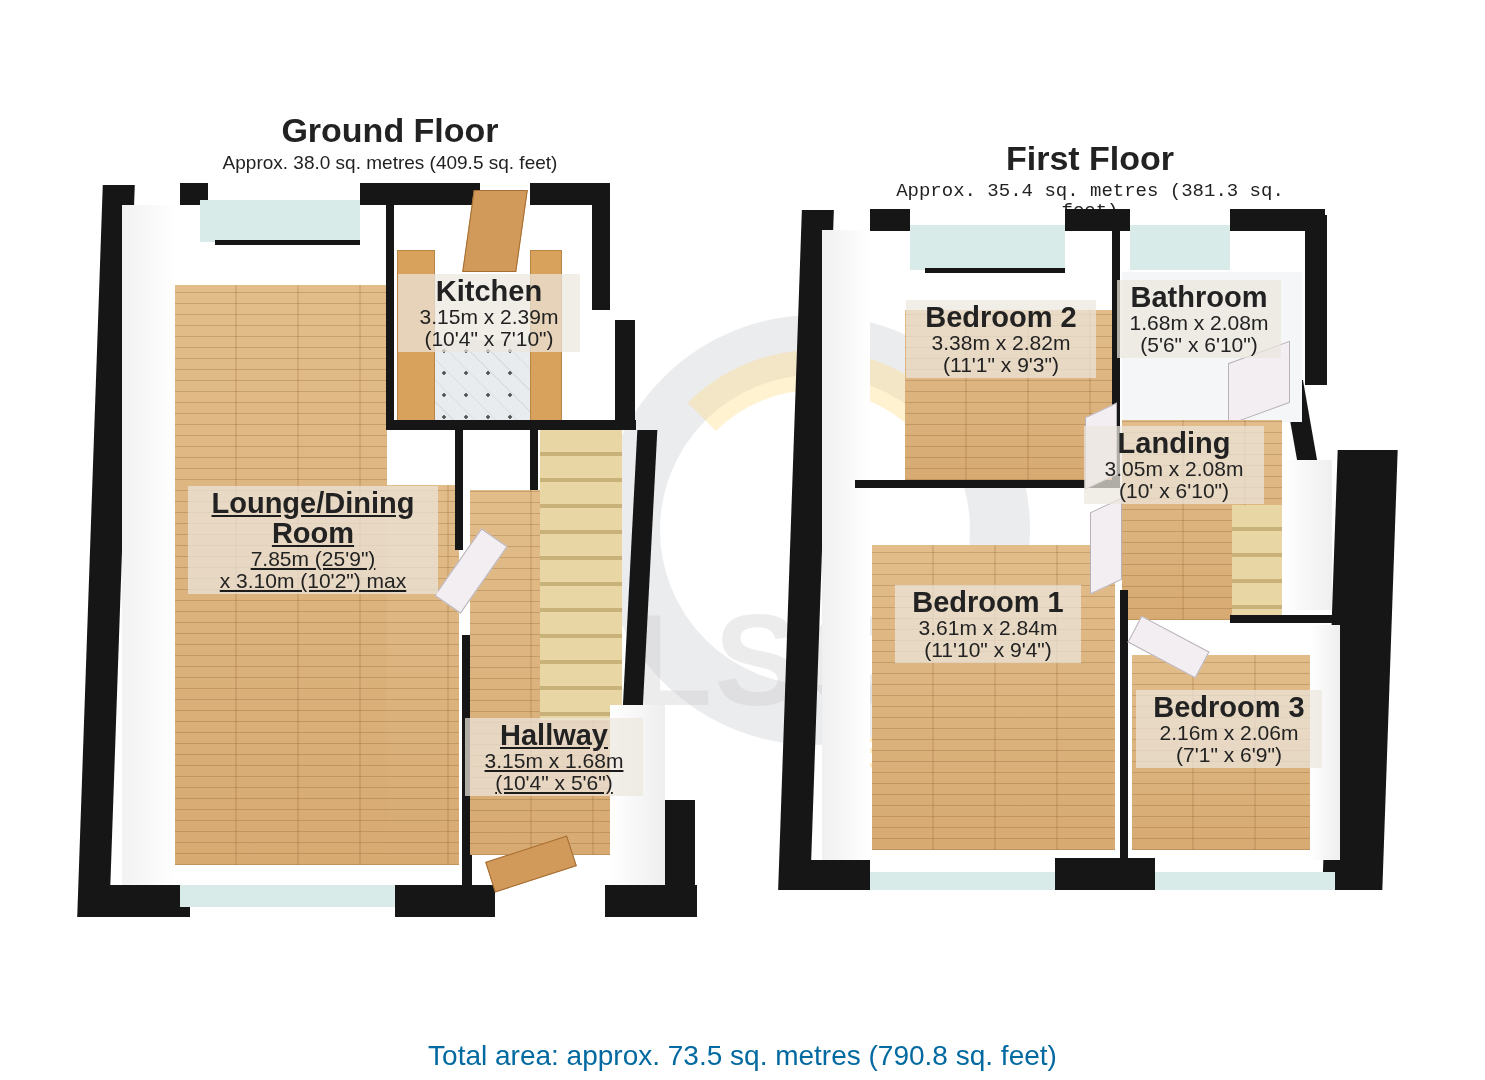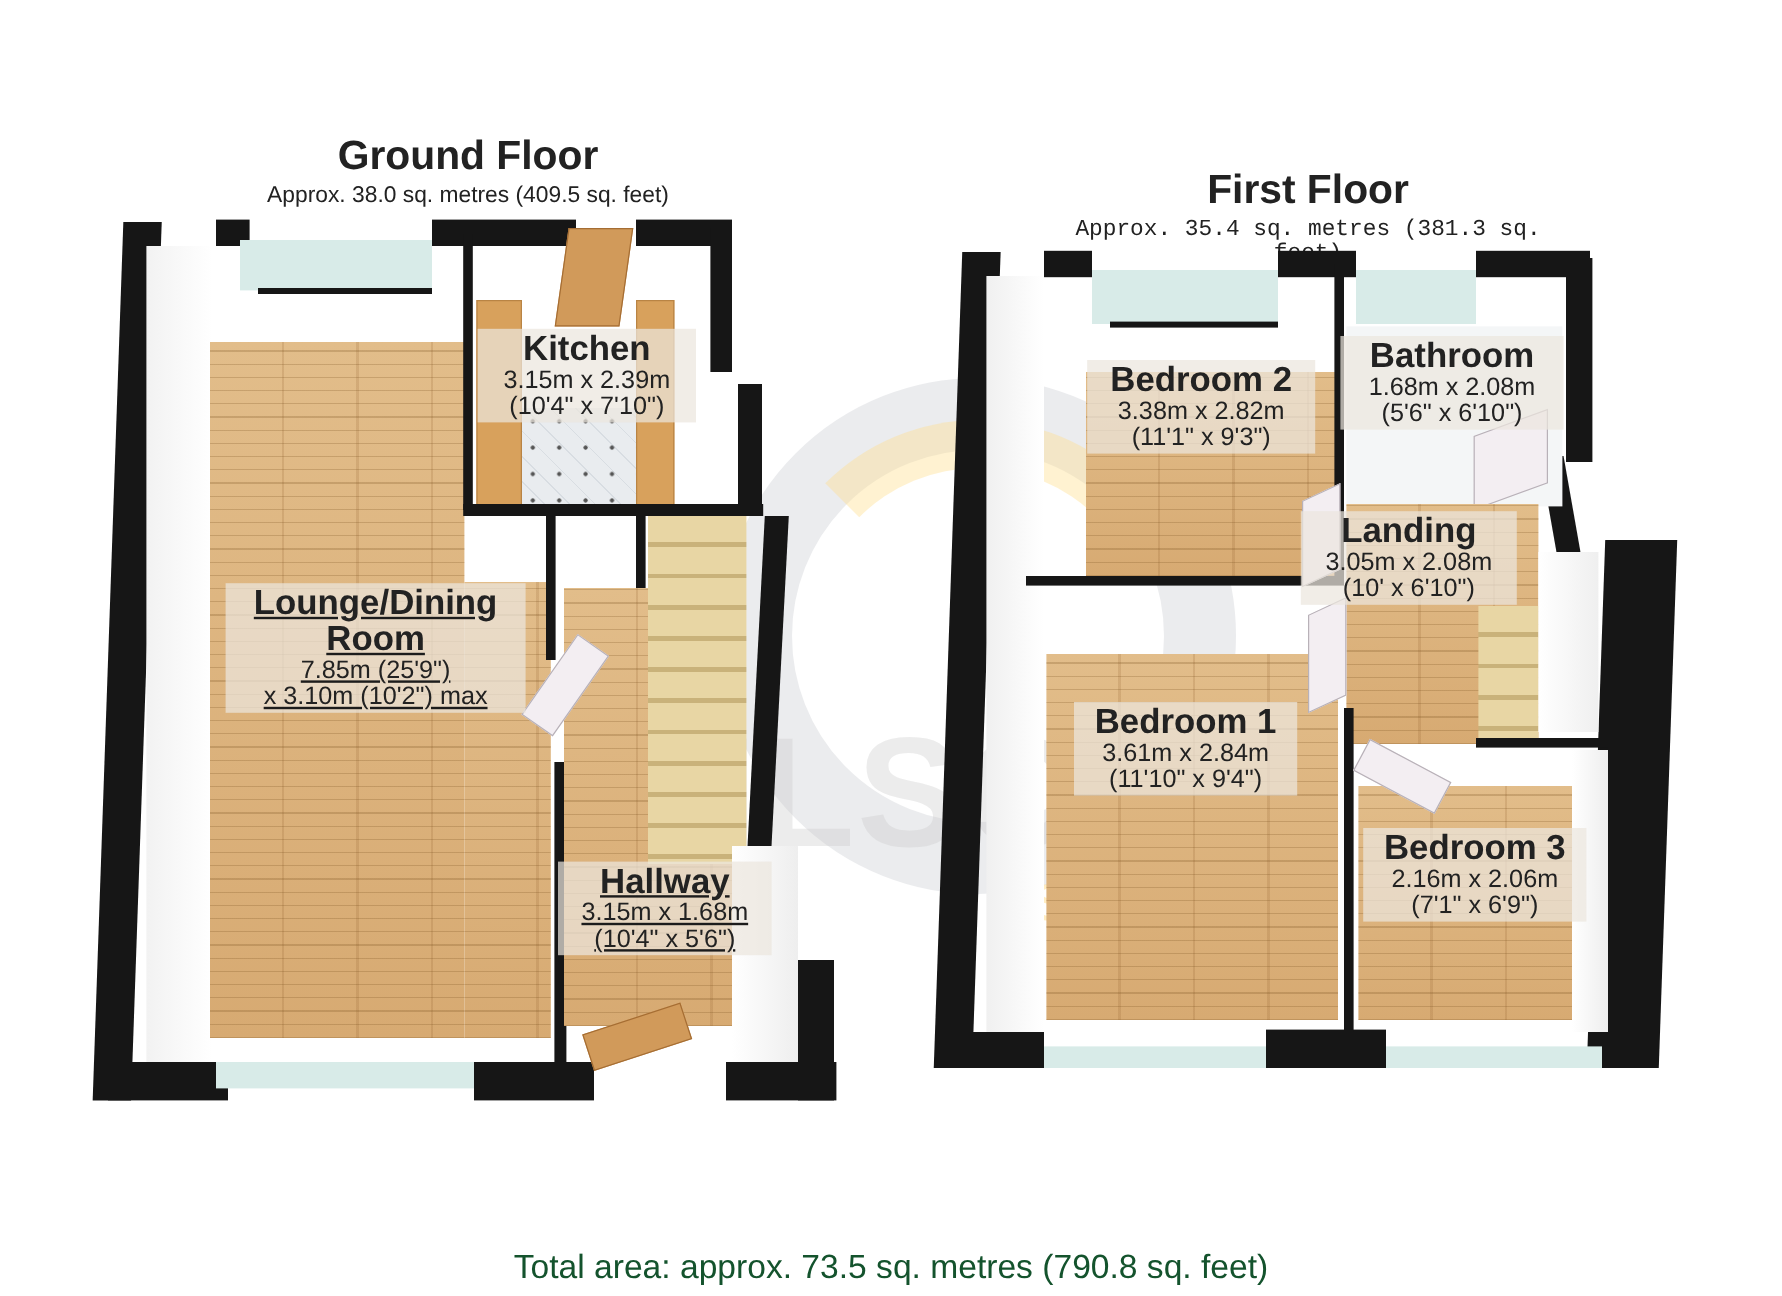--- a/index.html
+++ b/index.html
@@ -3,21 +3,21 @@
 <meta charset="utf-8">
 <style>
   html, body { margin:0; padding:0; }
   body {
     width:1485px; height:1080px; background:#ffffff; position:relative; overflow:hidden;
     font-family:"Liberation Sans", sans-serif; color:#1c1c1c;
   }
   .abs { position:absolute; }
   .floor-title { position:absolute; text-align:center; font-weight:bold; font-size:34px; line-height:36px; color:#222; }
   .floor-sub { position:absolute; text-align:center; font-size:19px; line-height:20px; color:#222; }
-  .total { position:absolute; left:0; width:1485px; top:1040px; text-align:center; font-size:28px; color:#14532d; }
+  .total { position:absolute; left:0; width:1485px; top:1040px; text-align:center; font-size:28px; color:#0369a1; }
 
   
   .wall { position:absolute; background:#161616; }
   .wallin { position:absolute; background:#ffffff; }
   .floorwood {
     position:absolute;
     background:
       repeating-linear-gradient(0deg, rgba(120,80,30,0.25) 0px, rgba(120,80,30,0.25) 1px, transparent 1px, transparent 11px),
       repeating-linear-gradient(90deg, rgba(255,255,255,0.0) 0px, rgba(255,255,255,0.0) 60px, rgba(140,90,40,0.18) 60px, rgba(140,90,40,0.18) 62px),
       linear-gradient(180deg, #e2bd8a, #d7aa72);
@@ -164,21 +164,21 @@
   <div class="floorwood" style="left:1132px; top:655px; width:178px; height:195px;"></div>
   <div class="wall" style="left:1230px; top:615px; width:110px; height:8px;"></div>
   <div class="door" style="left:1130px; top:632px; width:75px; height:28px; transform:rotate(28deg);"></div>
   <div class="wallin" style="left:1310px; top:625px; width:30px; height:235px; background:linear-gradient(270deg,#eeeeee,#ffffff);"></div>
 
   <div class="label" style="left:906px; top:300px; width:190px;">
     <span class="name">Bedroom 2</span>
     <span class="dim">3.38m x 2.82m</span>
     <span class="dim">(11'1" x 9'3")</span>
   </div>
-  <div class="label" style="left:1117px; top:280px; width:186px;">
+  <div class="label" style="left:1117px; top:280px; width:164px;">
     <span class="name">Bathroom</span>
     <span class="dim">1.68m x 2.08m</span>
     <span class="dim">(5'6" x 6'10")</span>
   </div>
   <div class="label" style="left:1084px; top:426px; width:180px;">
     <span class="name">Landing</span>
     <span class="dim">3.05m x 2.08m</span>
     <span class="dim">(10' x 6'10")</span>
   </div>
   <div class="label" style="left:895px; top:585px; width:186px;">

